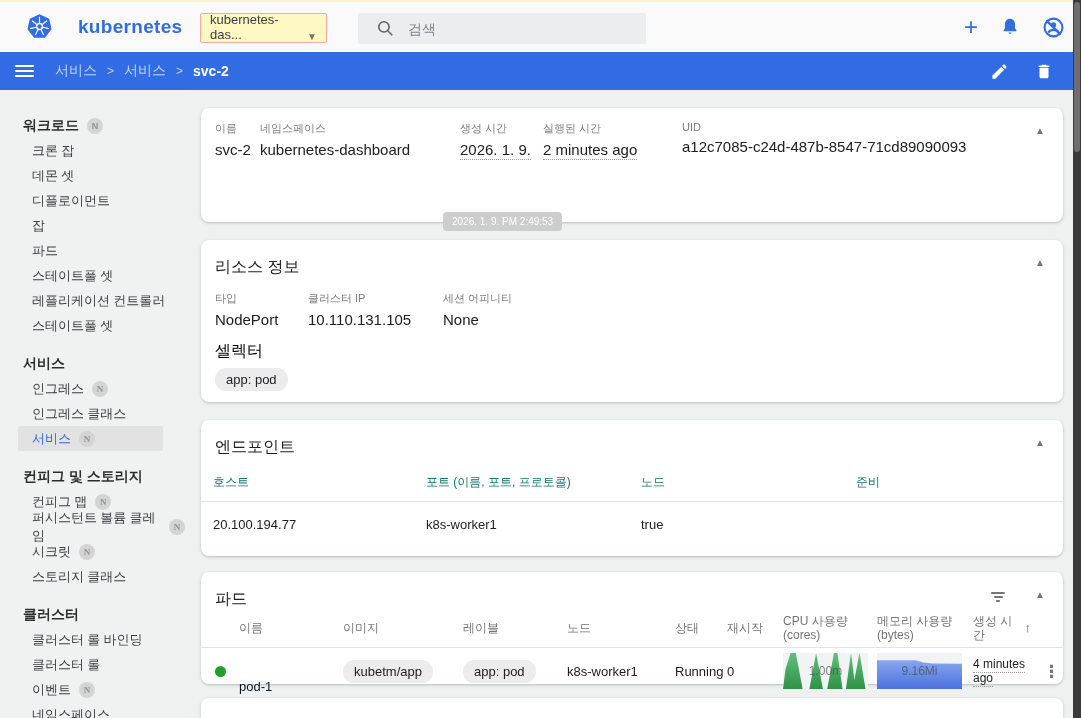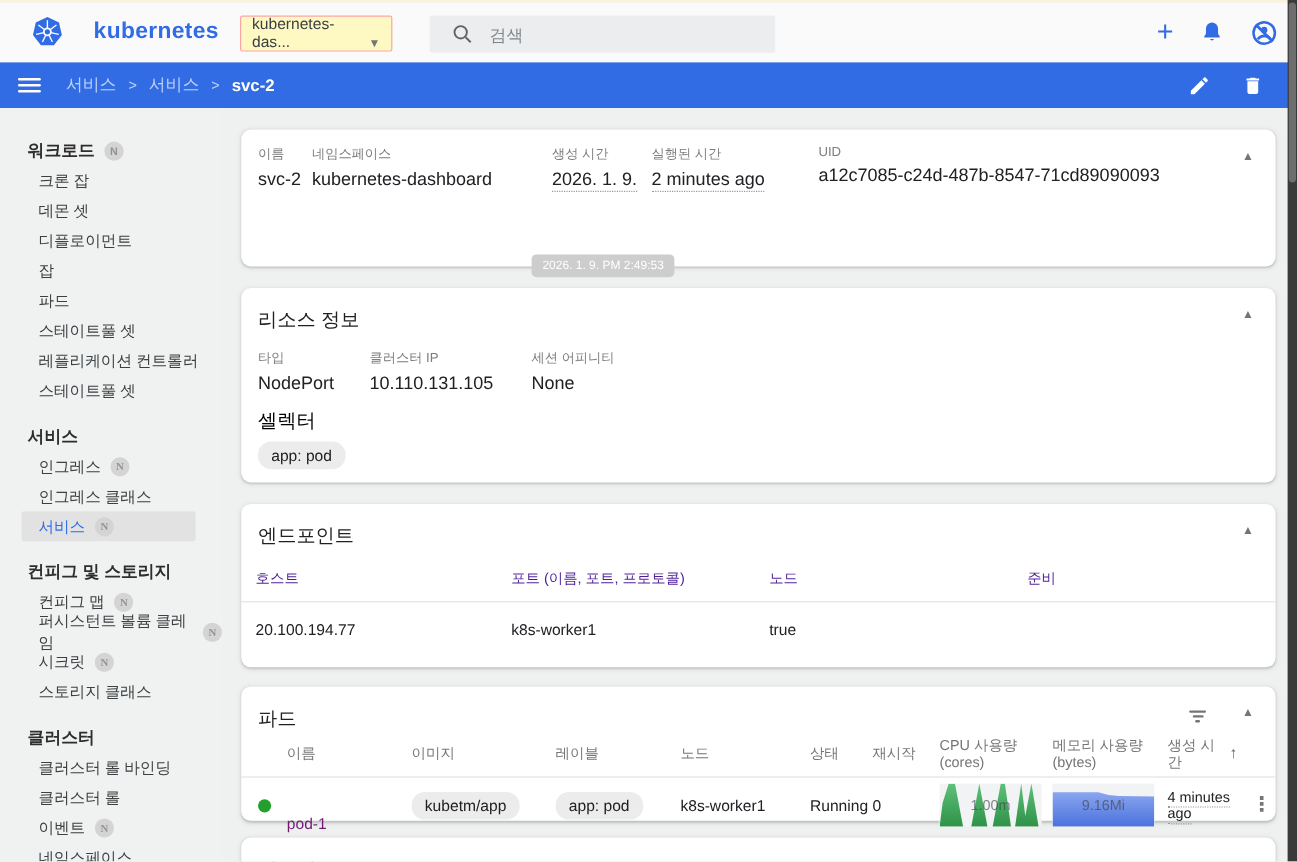--- a/index.html
+++ b/index.html
@@ -67,35 +67,35 @@
     padding:4px 9px;border-radius:4px;white-space:nowrap;z-index:6;}
 
   .card-resource{height:162px;margin-bottom:18px;}
   .f-type{width:93px;} .f-cip{width:135px;}
   .selector-sec{padding:13px 14px 0;}
   .chip{display:inline-block;background:#ececec;border-radius:11px;padding:4px 11px;
     font-size:13px;color:#202124;margin-top:6px;}
 
   .card-endpoints{height:136px;margin-bottom:16px;}
   .ep-head{display:grid;grid-template-columns:213px 215px 215px 1fr;padding:16px 12px 10px;
-    font-size:12px;color:#4c1d95;border-bottom:1px solid #e3e3e3;}
+    font-size:12px;color:#0f766e;border-bottom:1px solid #e3e3e3;}
   .ep-row{display:grid;grid-template-columns:213px 215px 215px 1fr;padding:15px 12px;
     font-size:13px;color:#202124;}
 
   .card-pods{height:112px;margin-bottom:14px;}
   .pods-grid{display:grid;grid-template-columns:24px 104px 120px 104px 108px 52px 56px 94px 96px 64px 1fr;
     align-items:center;padding-left:14px;}
   .pods-head{margin-top:4px;padding-bottom:5px;border-bottom:1px solid #e3e3e3;
     font-size:12px;color:#757575;min-height:30px;}
   .pods-head .hcell{padding-right:6px;line-height:14px;}
   .sort-cell{display:flex;align-items:center;gap:2px;}
   .sort-arrow{color:#5f6368;font-size:13px;}
   .pods-row{height:41px;font-size:13px;color:#202124;}
   .status-dot{width:11px;height:11px;border-radius:50%;background:#23a02c;}
-  .pod-link{color:#701a75;cursor:pointer;margin-top:31px;}
+  .pod-link{color:#0f172a;cursor:pointer;margin-top:31px;}
   .spark{position:relative;width:85px;height:36px;background:#f1f3f4;overflow:hidden;}
   .spark-label{position:absolute;inset:0;display:flex;align-items:center;justify-content:center;
     font-size:12px;color:rgba(60,64,67,.62);pointer-events:none;}
   .created-cell{font-size:12px;line-height:14px;width:58px;}
   .kebab{color:#757575;font-size:17px;font-weight:bold;letter-spacing:0;cursor:pointer;
     justify-self:start;padding-left:6px;}
 
   .card-ingress{height:60px;}
 
   

